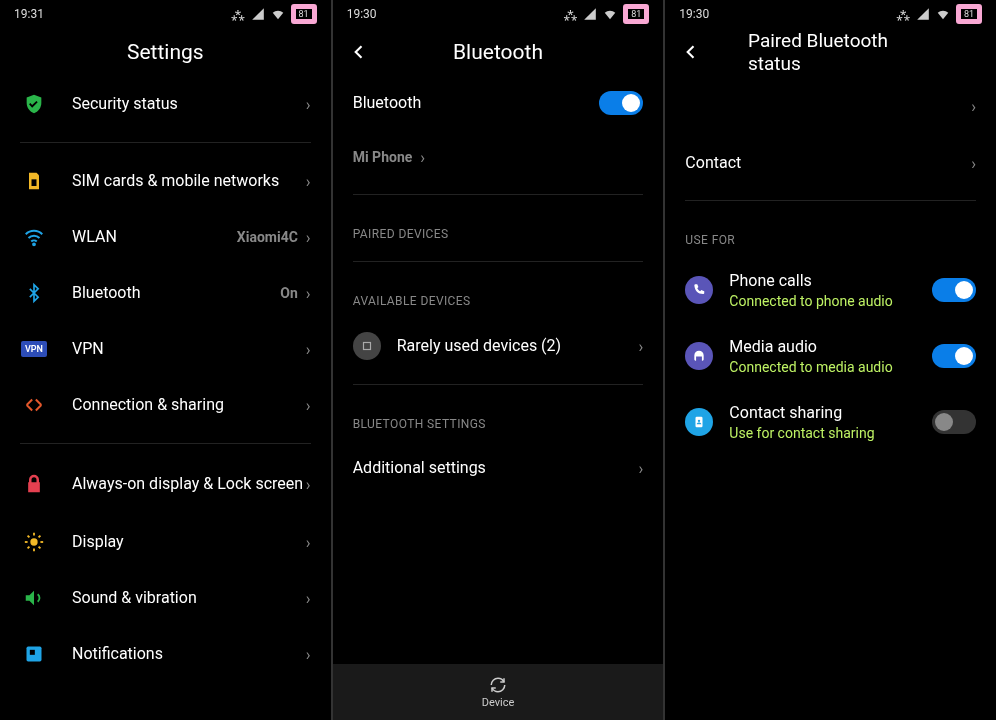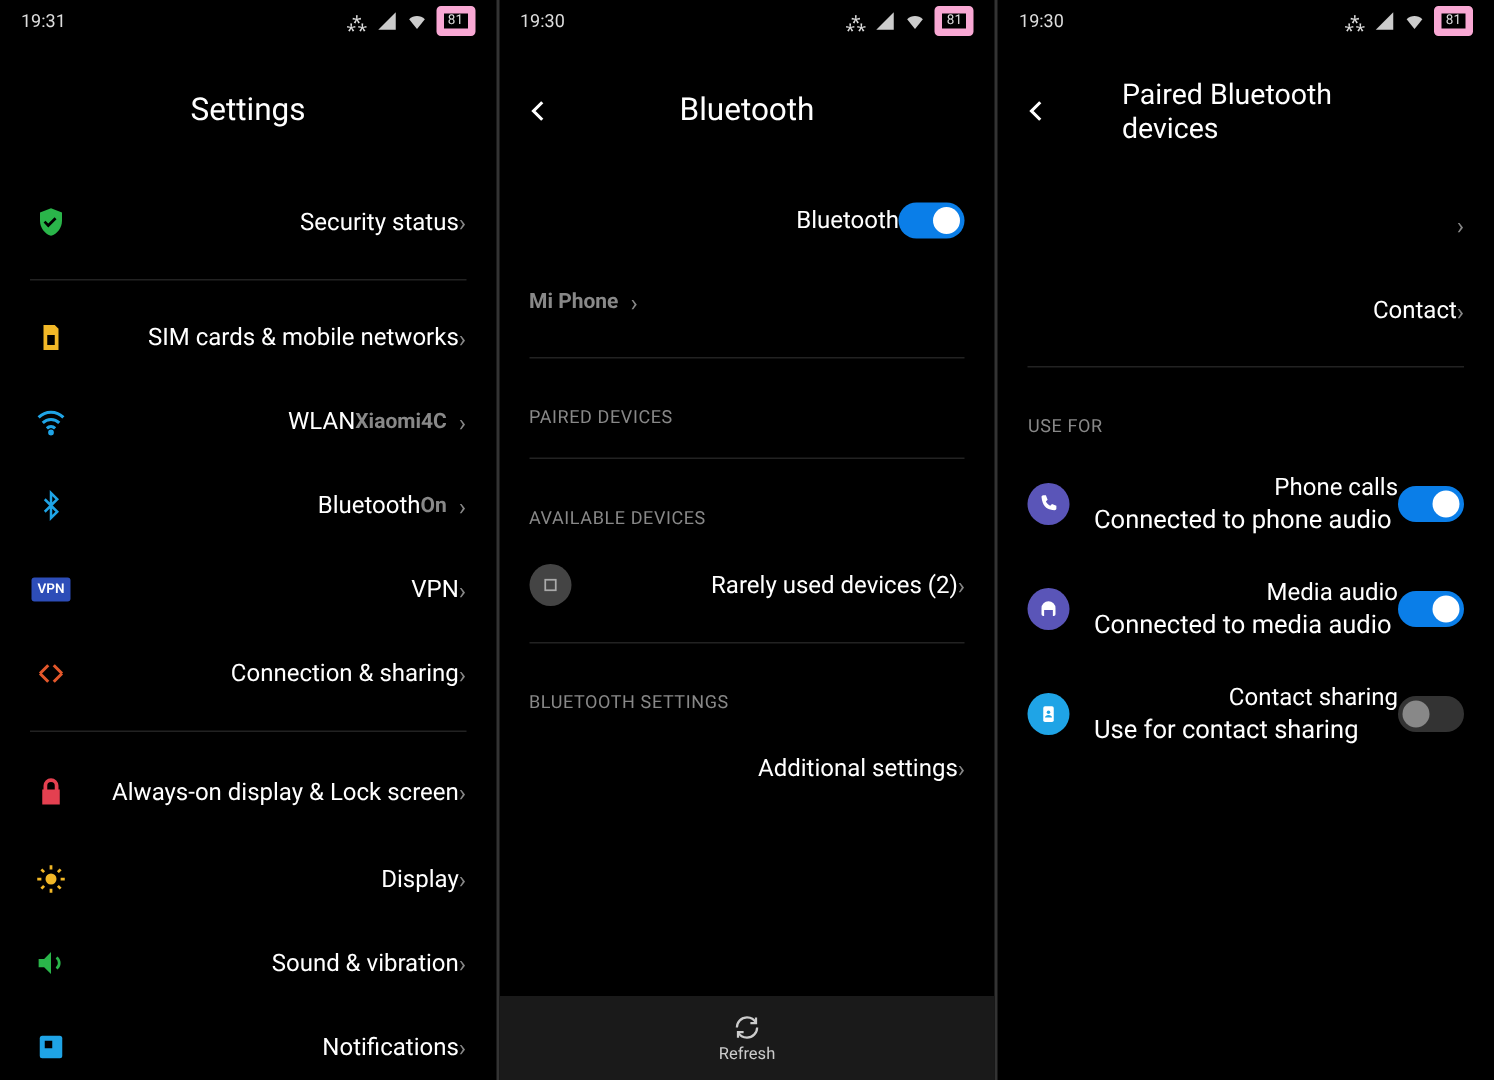--- a/index.html
+++ b/index.html
@@ -13,21 +13,20 @@
 }
 .phone {
   width: 331px;
   height: 720px;
   background: #000;
   color: #fff;
   display: flex;
   flex-direction: column;
   position: relative;
   overflow: hidden;
-  gap: 22px;
 }
 .status-bar {
   height: 28px;
   display: flex;
   align-items: center;
   justify-content: space-between;
   padding: 0 14px;
   font-size: 12px;
   color: #ddd;
 }
@@ -71,22 +70,22 @@
   align-items: center;
   justify-content: center;
   flex-shrink: 0;
 }
 .row .txt {
   flex: 1;
   display: flex;
   flex-direction: column;
   justify-content: center;
 }
-.row .label { font-size: 16px; color: #fff; line-height: 1.25; text-align: right; }
-.row .sub { font-size: 17px; color: #ffffff; margin-top: 2px; }
+.row .label { font-size: 16px; color: #fff; line-height: 1.25; }
+.row .sub { font-size: 14px; color: #bef264; margin-top: 2px; }
 .row .value { font-size: 14px; color: #888; margin-right: 8px; font-weight: bold; }
 .row .chev { color: #888; }
 .divider {
   height: 1px;
   background: #222;
   margin: 10px 20px;
 }
 .toggle {
   width: 44px;
   height: 24px;
@@ -373,21 +372,21 @@
         </div>
       <span class="chev">›</span>
     </div>
 
   </div>
   <div class="bottom-bar">
     <svg width="18" height="18" viewBox="0 0 24 24" fill="none" stroke="#ccc" stroke-width="2">
         <path d="M3 12a9 9 0 019-9 9 9 0 018 5M21 12a9 9 0 01-9 9 9 9 0 01-8-5"></path>
         <path d="M20 3v5h-5M4 21v-5h5"></path>
       </svg>
-    <span class="blabel">Refresh</span>
+    <span class="blabel">Device</span>
   </div>
 </div>
 
 <div class="phone">
   <div class="status-bar">
     <span>19:30</span>
     <div class="status-right">
       <span>⁂</span>
       <svg viewBox="0 0 24 24" fill="#ccc">
           <path d="M2 22h20V2z"></path>
@@ -397,21 +396,21 @@
         </svg>
       <span class="battery-badge">81</span>
     </div>
   </div>
   <div class="header">
     <div class="back">
       <svg width="20" height="20" viewBox="0 0 24 24" fill="none" stroke="#fff" stroke-width="2.5">
           <path d="M15 5l-7 7 7 7"></path>
         </svg>
     </div>
-    <span class="title" style="font-size:19px;">Paired Bluetooth devices</span>
+    <span class="title" style="font-size:19px;">Paired Bluetooth status</span>
   </div>
   <div class="content">
 
     <div class="row tall">
       <div class="txt">
         <span class="sub" style="height:12px;"></span>
       </div>
       <span class="chev">›</span>
     </div>
 

